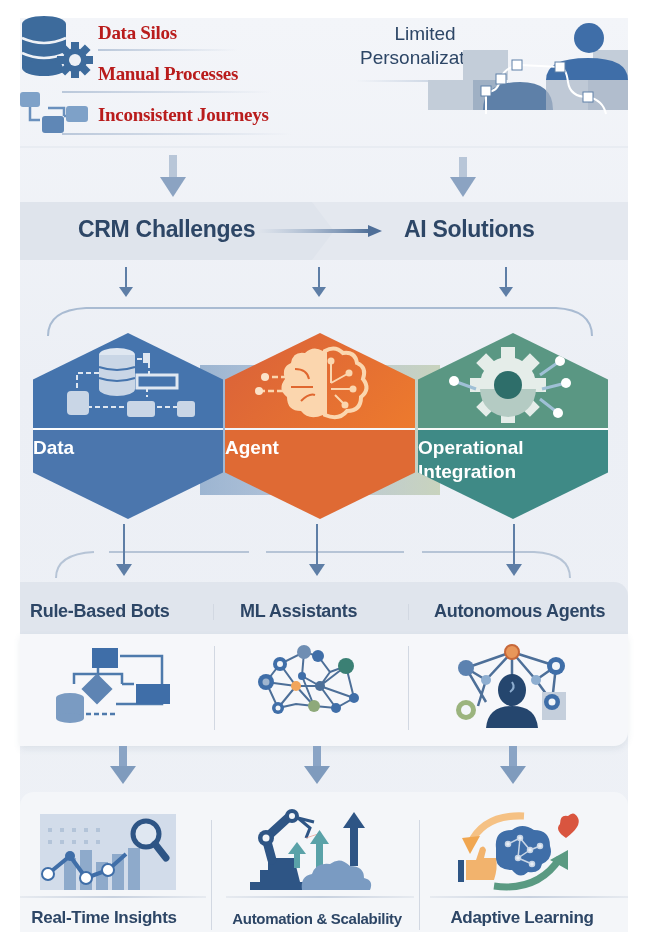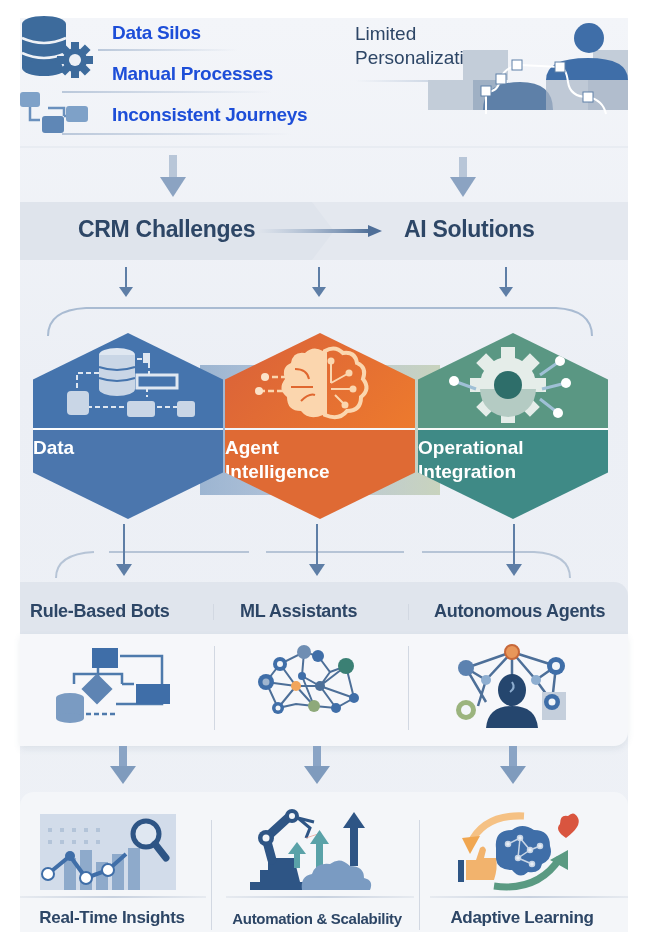--- a/index.html
+++ b/index.html
@@ -9,23 +9,23 @@
     font-family: "Liberation Sans", "DejaVu Sans", sans-serif;
     position: relative;
   }
   .canvas {
     position: absolute; left: 20px; top: 18px; width: 608px; height: 914px;
     background: linear-gradient(180deg, #f3f5f9 0%, #eceff5 40%, #eef1f6 100%);
   }
   .abs { position: absolute; }
 
   
-  .ch-label { position: absolute; left: 112px; font-size: 19px; font-weight: bold; color: #1d4ed8; letter-spacing: -0.3px; }
+  .ch-label { position: absolute; left: 98px; font-size: 19px; font-weight: bold; color: #b91c1c; letter-spacing: -0.3px; font-family: Liberation Serif, serif; }
   .ch-line { position: absolute; height: 2px; background: linear-gradient(90deg, rgba(180,195,215,0.9), rgba(200,210,225,0)); }
-  .lp-label { position: absolute; left: 355px; top: 22px; width: 140px; text-align: left; font-size: 19px; color: #2d4666; line-height: 24px; }
+  .lp-label { position: absolute; left: 355px; top: 22px; width: 140px; text-align: center; font-size: 19px; color: #2d4666; line-height: 24px; }
 
   
   .band { position: absolute; left: 20px; top: 202px; width: 608px; height: 58px; background: #dfe4ec; }
   .band-right { position: absolute; left: 312px; top: 202px; width: 316px; height: 58px; background: #e4e8ef; clip-path: polygon(0 0, 100% 0, 100% 100%, 0 100%, 22px 50%); }
   .band-title { position: absolute; top: 216px; font-size: 23px; font-weight: bold; color: #2d4666; letter-spacing: -0.3px; }
 
   
   .hex {
     position: absolute; top: 333px; width: 190px; height: 186px;
     clip-path: polygon(50% 0%, 100% 25%, 100% 75%, 50% 100%, 0% 75%, 0% 25%);
@@ -190,21 +190,20 @@
     <circle cx="76" cy="18" r="3.5" fill="#fbd6ae"></circle>
       <circle cx="94" cy="30" r="3.5" fill="#fbd6ae"></circle>
     <circle cx="98" cy="46" r="3.5" fill="#fbd6ae"></circle>
       <circle cx="90" cy="62" r="3.5" fill="#fbd6ae"></circle>
     <path d="M8 34 H30 M4 48 H30" stroke="#fbd6ae" stroke-width="2.5" stroke-dasharray="6 3" fill="none"></path>
     <circle cx="10" cy="34" r="4" fill="#fbe2c8"></circle>
       <circle cx="4" cy="48" r="4" fill="#fbe2c8"></circle>
   </svg>
   <div class="hex-label">
     <div>Agent</div>
-    <div>Intelligence</div>
   </div>
 </div>
 
 <div class="hex" style="left:418px">
   <div class="hex-top" style="background:#5a9783"></div>
   <div class="hex-divider"></div>
   <div class="hex-bottom" style="background:#3f8a86"></div>
   <svg style="left:30px;top:12px" width="130" height="80" viewBox="0 0 130 80">
     <g transform="translate(60,40)">
       <circle r="28" fill="#e5ede9"></circle>
@@ -355,21 +354,21 @@
   </g>
   <path d="M14 60 L36 42 L52 64 L74 56 L92 40" stroke="#3f6ea8" stroke-width="4" fill="none"></path>
   <circle cx="14" cy="60" r="6" fill="#fff" stroke="#3f6ea8" stroke-width="2"></circle>
   <circle cx="36" cy="42" r="5" fill="#3f6ea8"></circle>
   <circle cx="52" cy="64" r="6" fill="#fff" stroke="#3f6ea8" stroke-width="2"></circle>
   <circle cx="74" cy="56" r="6" fill="#fff" stroke="#3f6ea8" stroke-width="2"></circle>
   <circle cx="112" cy="20" r="13" fill="#dfe7f1" stroke="#2e5585" stroke-width="5"></circle>
   <path d="M121 30 L132 44" stroke="#2e5585" stroke-width="7" stroke-linecap="round"></path>
 </svg>
 <div class="out-line" style="left:20px;width:186px"></div>
-<span class="out-label" style="left:28px;width:168px">Real-Time Insights</span>
+<span class="out-label" style="left:20px;width:168px">Real-Time Insights</span>
 
 <svg style="left:246px;top:808px" width="130" height="86" viewBox="0 0 130 86">
   <rect x="4" y="74" width="60" height="8" fill="#2e5585"></rect>
   <path d="M14 74 L14 62 L22 62 L22 50 L48 50 L54 74 Z" fill="#2e5585"></path>
   <path d="M26 52 L20 30 L44 8" stroke="#2e5585" stroke-width="9" fill="none" stroke-linecap="round"></path>
   <circle cx="20" cy="30" r="8" fill="#2e5585"></circle>
     <circle cx="20" cy="30" r="3.5" fill="#f2f5f9"></circle>
   <circle cx="46" cy="8" r="7" fill="#2e5585"></circle>
     <circle cx="46" cy="8" r="3" fill="#f2f5f9"></circle>
   <path d="M52 10 L64 20 L60 30 M52 10 L68 14" stroke="#2e5585" stroke-width="3" fill="none"></path>

